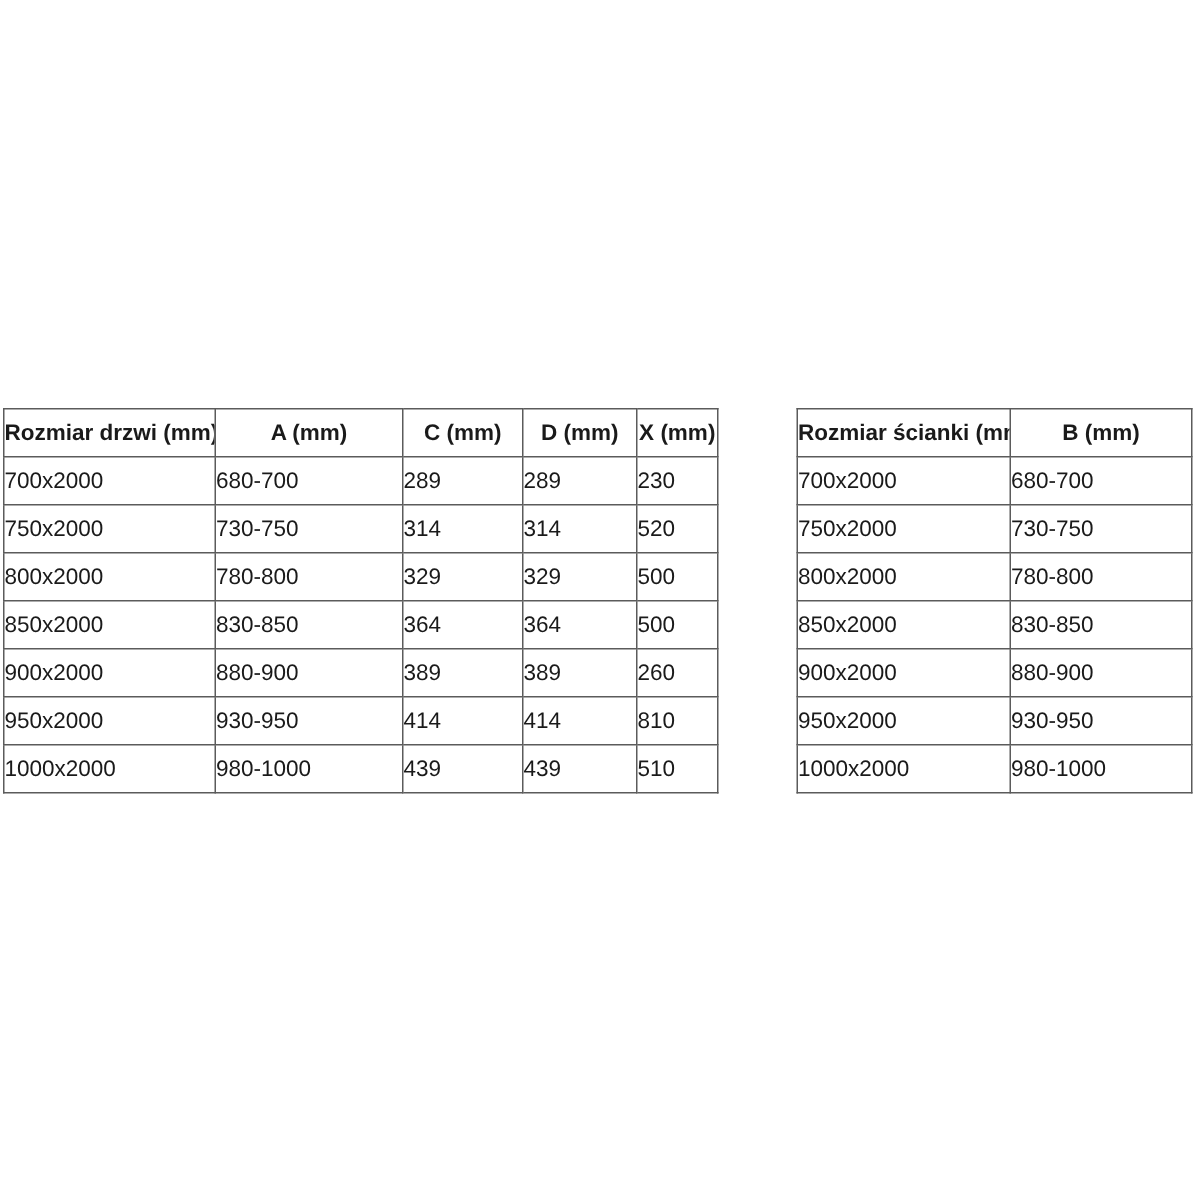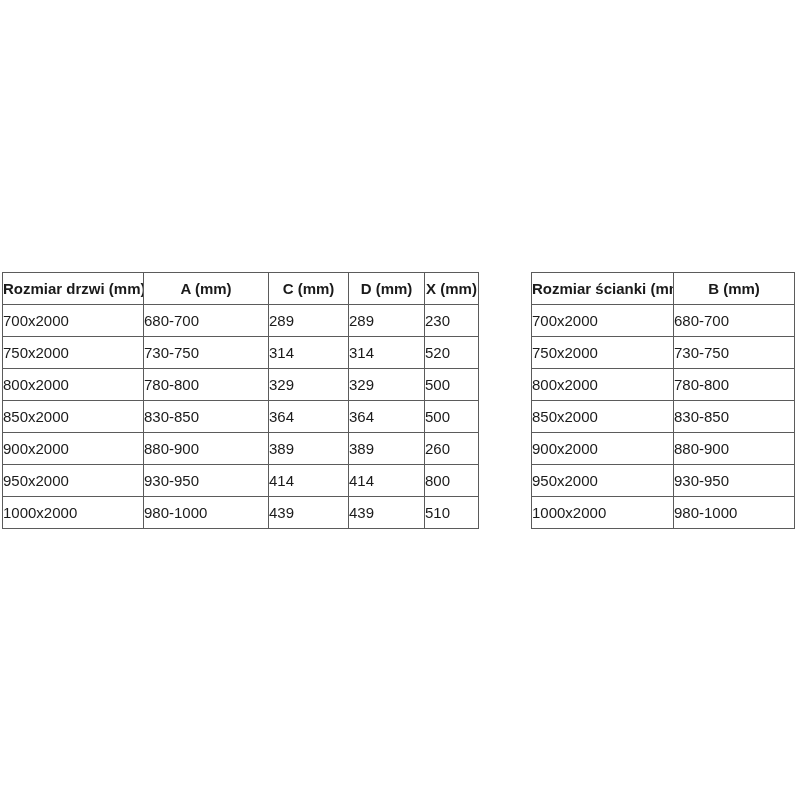--- a/index.html
+++ b/index.html
@@ -98,21 +98,21 @@
       <td>880-900</td>
       <td>389</td>
       <td>389</td>
       <td>260</td>
     </tr>
     <tr>
       <td>950x2000</td>
       <td>930-950</td>
       <td>414</td>
       <td>414</td>
-      <td>800</td>
+      <td>810</td>
     </tr>
     <tr>
       <td>1000x2000</td>
       <td>980-1000</td>
       <td>439</td>
       <td>439</td>
       <td>510</td>
     </tr>
   </tbody>
 </table>

